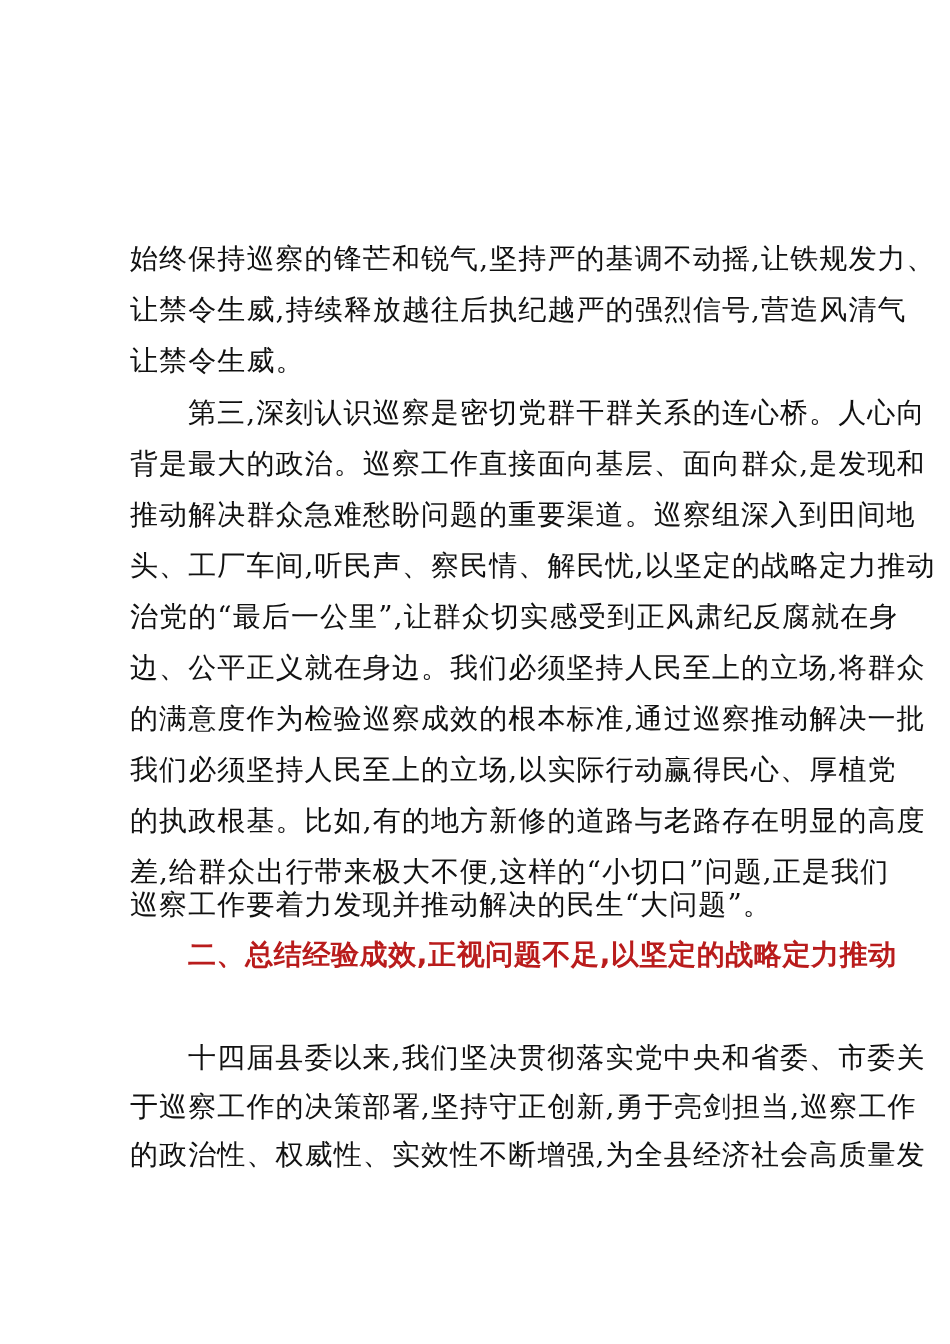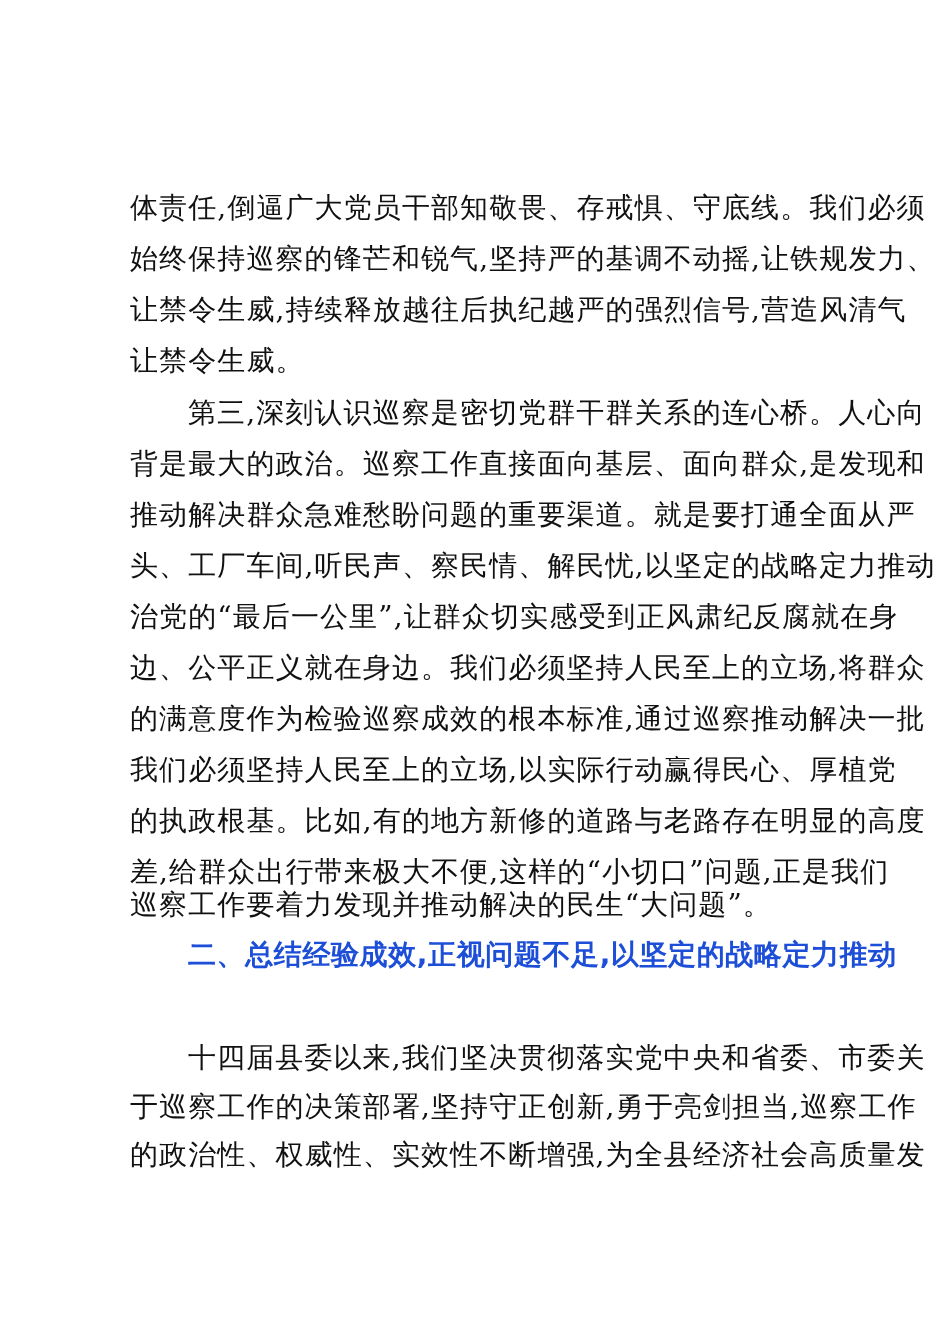--- a/index.html
+++ b/index.html
@@ -16,36 +16,35 @@
     color: #111111;
     white-space: nowrap;
     letter-spacing: 1.1px;
   }
   .line.indent { left: 188px; width: 642px; }
   .line.heading {
     font-family: "DejaVu Sans", "Liberation Sans", sans-serif;
     font-weight: bold;
     font-size: 28px;
     letter-spacing: 0.6px;
-    color: #1d4ed8;
+    color: #b91c1c;
   }
 </style>
 </head>
 <body>
 
 <div class="page">
 
-  <div class="line" style="top:191px">体责任,倒逼广大党员干部知敬畏、存戒惧、守底线。我们必须</div>
   <div class="line" style="top:242px">始终保持巡察的锋芒和锐气,坚持严的基调不动摇,让铁规发力、</div>
   <div class="line" style="top:293px">让禁令生威,持续释放越往后执纪越严的强烈信号,营造风清气</div>
   <div class="line" style="top:344px">让禁令生威。</div>
 
   <div class="line indent" style="top:396px">第三,深刻认识巡察是密切党群干群关系的连心桥。人心向</div>
   <div class="line" style="top:447px">背是最大的政治。巡察工作直接面向基层、面向群众,是发现和</div>
-  <div class="line" style="top:498px">推动解决群众急难愁盼问题的重要渠道。就是要打通全面从严</div>
+  <div class="line" style="top:498px">推动解决群众急难愁盼问题的重要渠道。巡察组深入到田间地</div>
   <div class="line" style="top:549px">头、工厂车间,听民声、察民情、解民忧,以坚定的战略定力推动</div>
   <div class="line" style="top:600px">治党的“最后一公里”,让群众切实感受到正风肃纪反腐就在身</div>
   <div class="line" style="top:651px">边、公平正义就在身边。我们必须坚持人民至上的立场,将群众</div>
   <div class="line" style="top:702px">的满意度作为检验巡察成效的根本标准,通过巡察推动解决一批</div>
   <div class="line" style="top:753px">我们必须坚持人民至上的立场,以实际行动赢得民心、厚植党</div>
   <div class="line" style="top:804px">的执政根基。比如,有的地方新修的道路与老路存在明显的高度</div>
   <div class="line" style="top:855px">差,给群众出行带来极大不便,这样的“小切口”问题,正是我们</div>
   <div class="line" style="top:888px">巡察工作要着力发现并推动解决的民生“大问题”。</div>
 
   <div class="line heading indent" style="top:938px">二、总结经验成效,正视问题不足,以坚定的战略定力推动</div>

